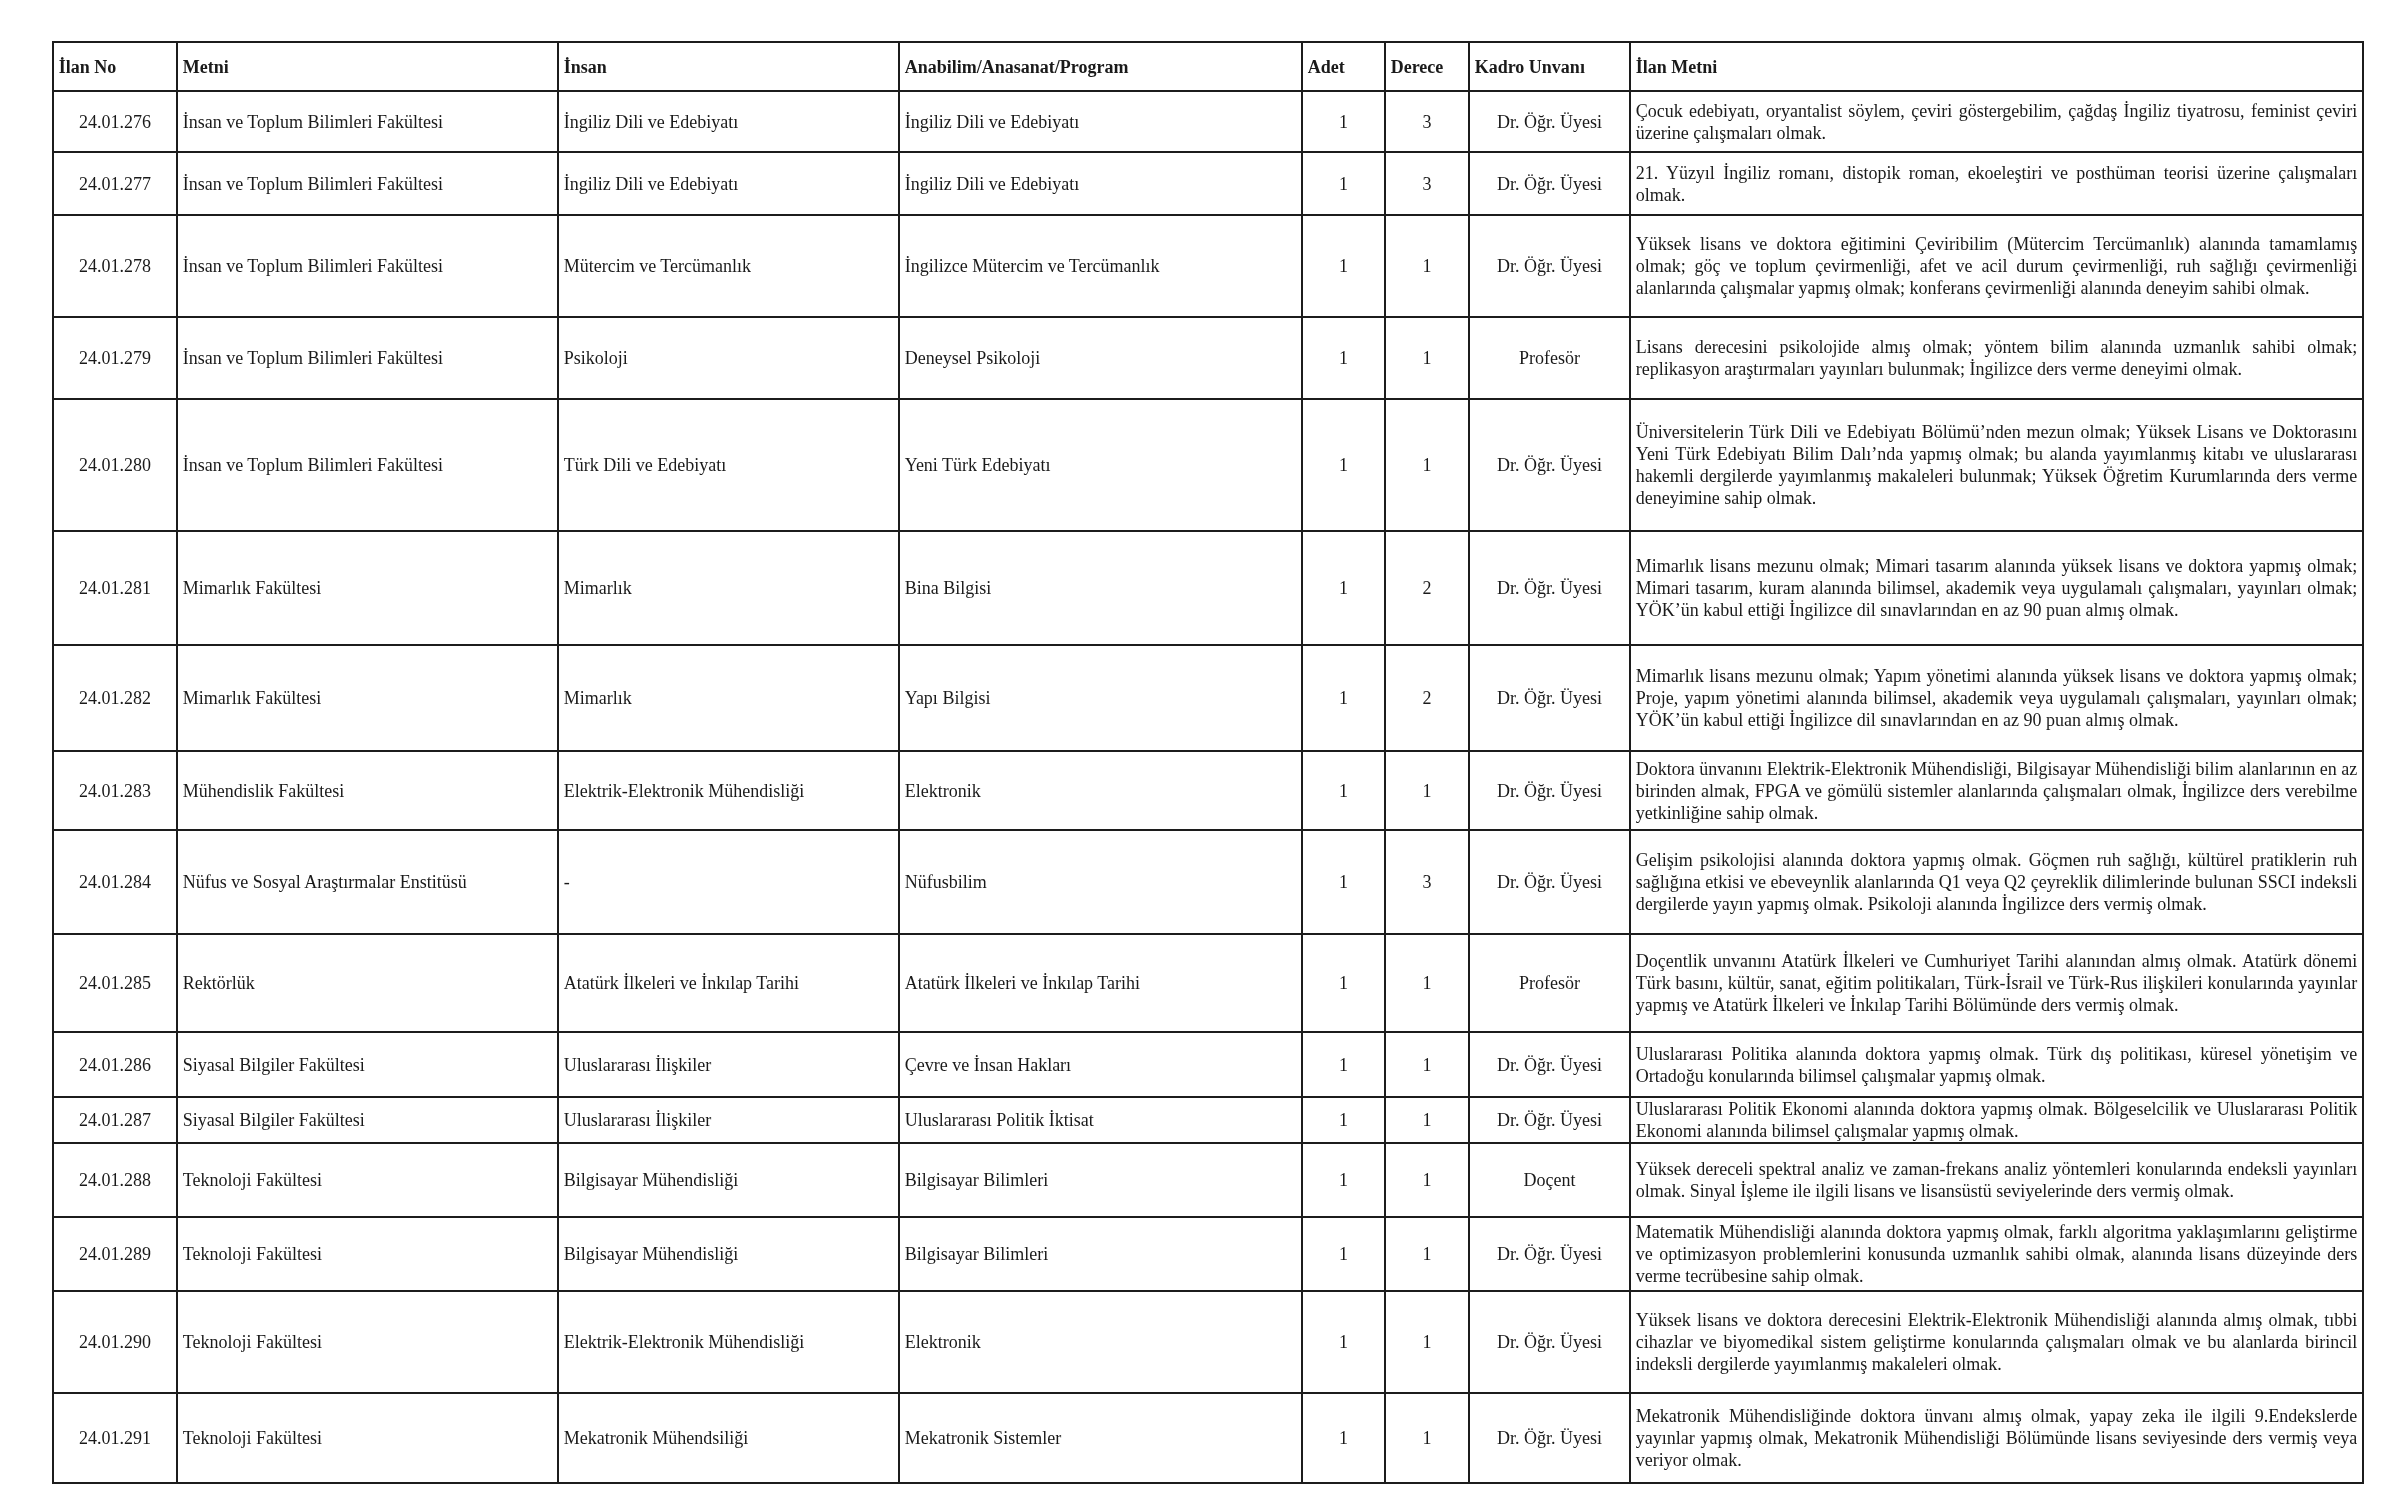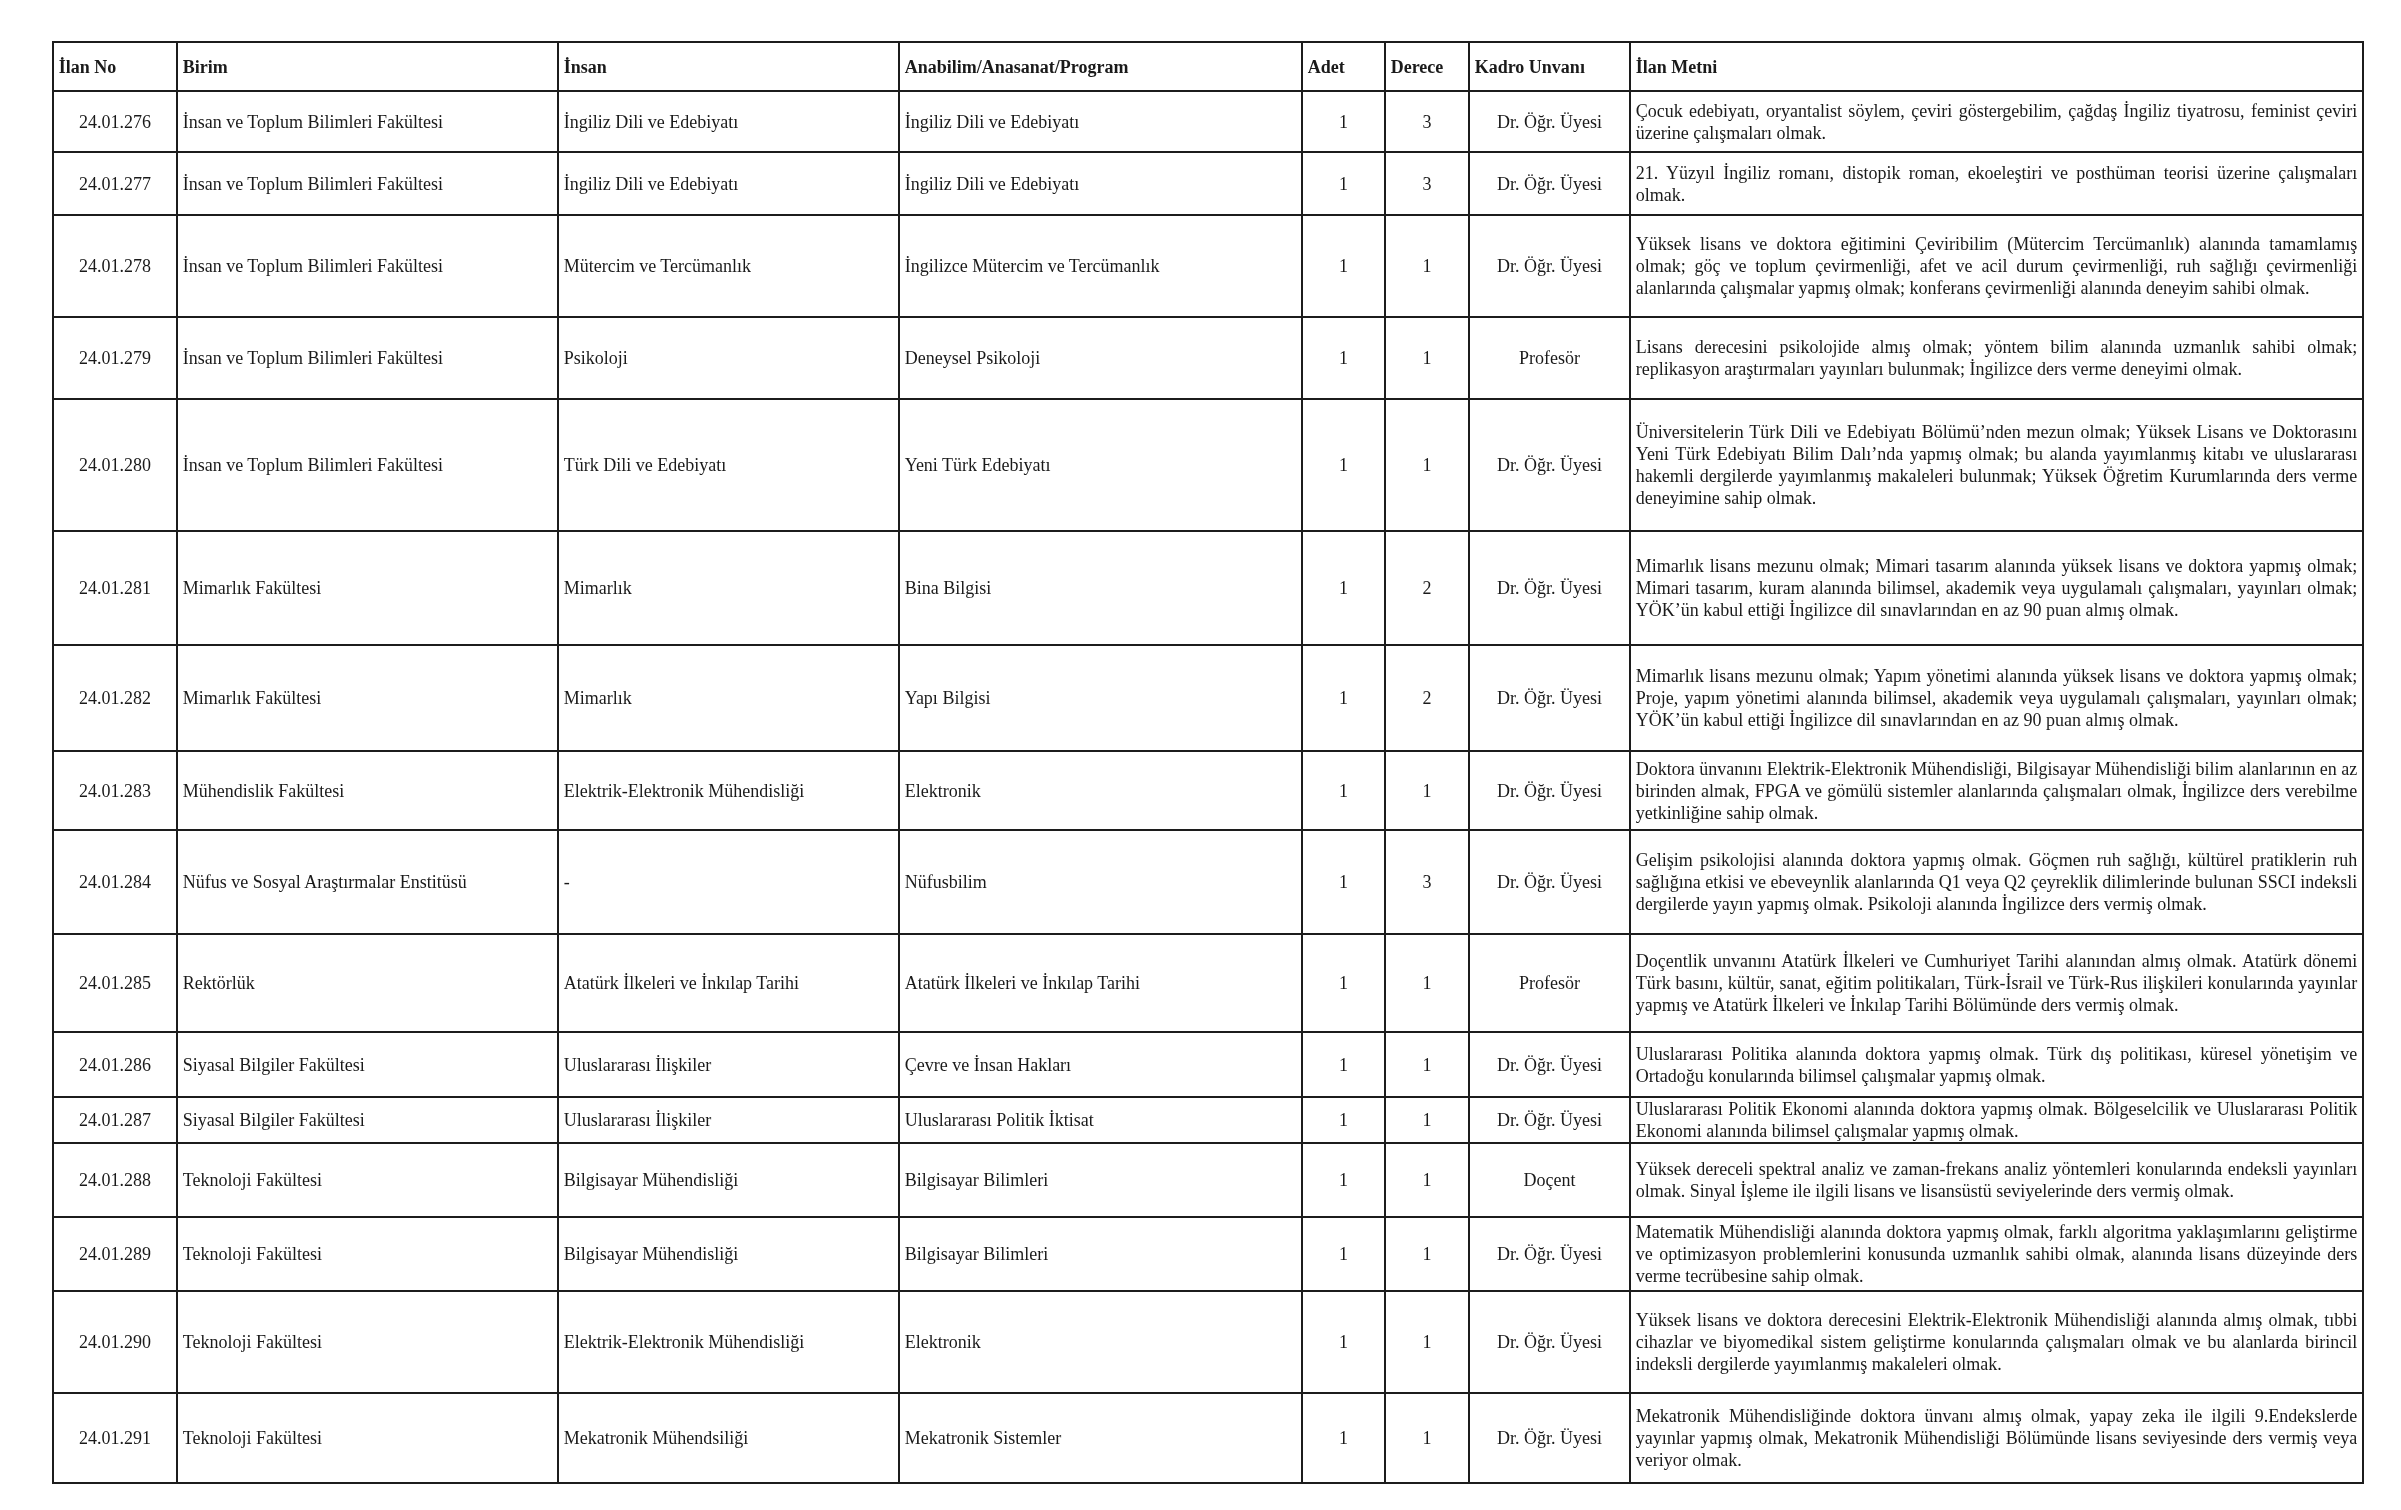--- a/index.html
+++ b/index.html
@@ -43,21 +43,21 @@
     <col style="width:341px">
     <col style="width:403px">
     <col style="width:83px">
     <col style="width:84px">
     <col style="width:161px">
     <col style="width:733px">
   </colgroup>
   <thead>
     <tr class="hdr">
       <th class="c-no">İlan No</th>
-      <th>Birim</th>
+      <th>Metni</th>
       <th>İnsan</th>
       <th>Anabilim/Anasanat/Program</th>
       <th class="c-adet">Adet</th>
       <th class="c-derece">Derece</th>
       <th class="c-kadro">Kadro Unvanı</th>
       <th>İlan Metni</th>
     </tr>
   </thead>
   <tbody id="rows">
   <tr style="height: 61px;">

